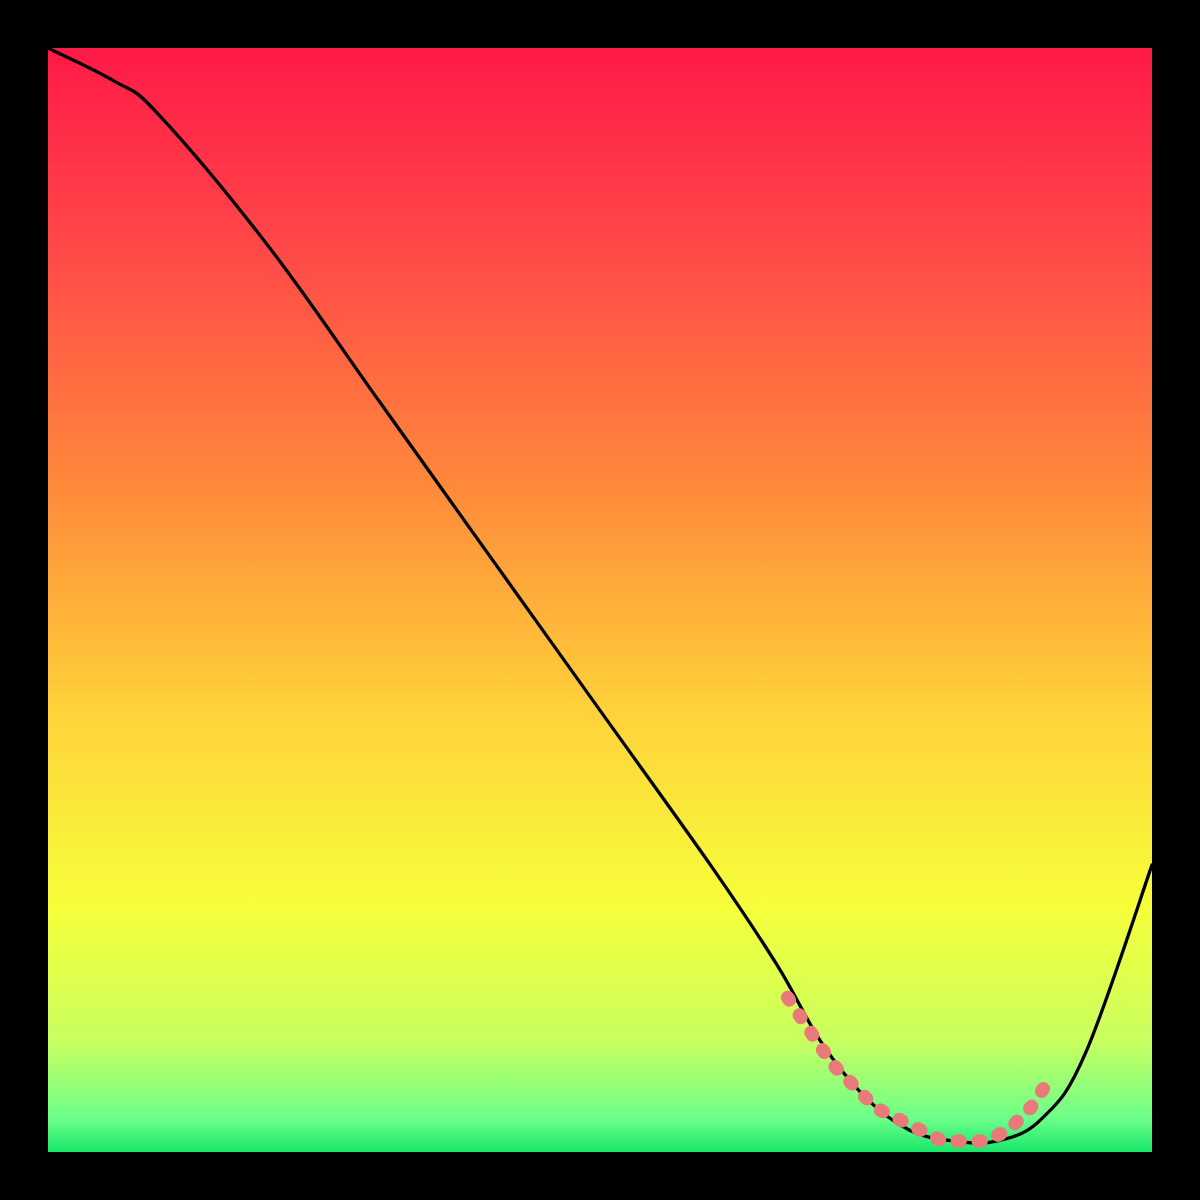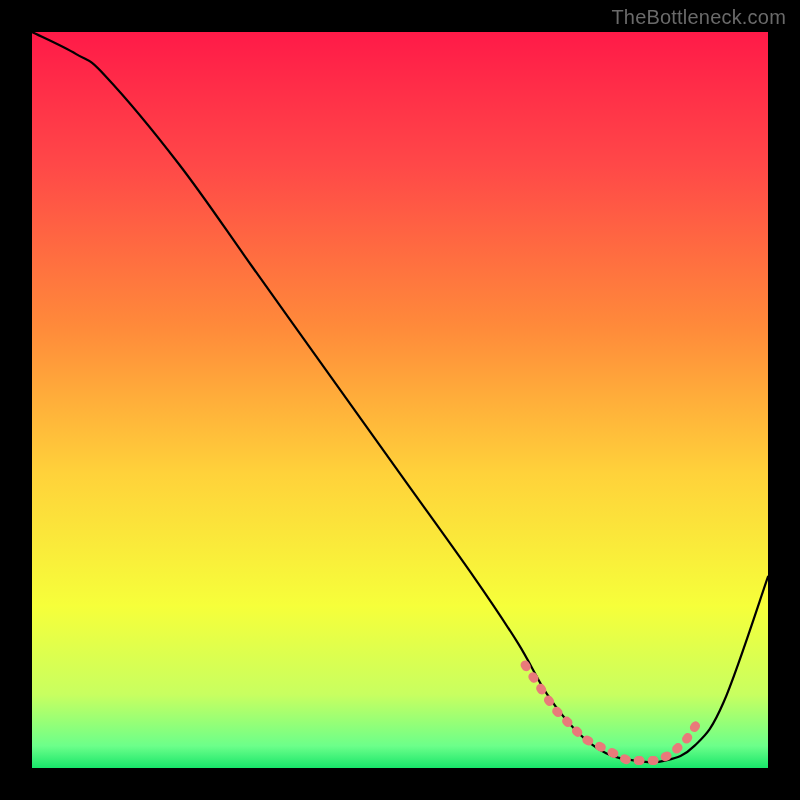--- a/index.html
+++ b/index.html
@@ -62,14 +62,13 @@
 
 <div class="frame">
 
   <div class="plot-area" id="plot-area" style="background: linear-gradient(rgb(255, 26, 72) 0%, rgb(255, 72, 72) 18%, rgb(255, 138, 58) 40%, rgb(255, 210, 58) 60%, rgb(246, 255, 58) 78%, rgb(200, 255, 96) 90%, rgb(108, 255, 138) 97%, rgb(24, 230, 106) 100%);">
     <svg class="curve" viewBox="0 0 736 736" preserveAspectRatio="none">
       <path id="main-line" class="main-line" d="M 0.0 0.0 C 7.9 4.0, 30.9 14.1, 44.2 22.1 C 57.4 30.0, 55.1 24.3, 73.6 44.2 C 92.1 64.0, 120.7 98.0, 147.2 132.5 C 173.7 166.9, 194.3 198.4, 220.8 235.5 C 247.3 272.6, 267.9 301.5, 294.4 338.6 C 320.9 375.7, 341.5 404.5, 368.0 441.6 C 394.5 478.7, 420.4 514.2, 441.6 544.6 C 462.8 575.1, 472.5 589.7, 485.8 610.9 C 499.0 632.1, 504.6 646.5, 515.2 662.4 C 525.8 678.3, 534.0 688.6, 544.6 699.2 C 555.2 709.8, 563.5 716.0, 574.1 721.3 C 584.7 726.6, 592.9 727.3, 603.5 728.6 C 614.1 730.0, 622.4 731.3, 633.0 728.6 C 643.6 726.0, 651.8 724.5, 662.4 713.9 C 673.0 703.3, 678.6 700.2, 691.8 669.8 C 705.1 639.3, 728.1 567.2, 736.0 544.6"></path>
       <path id="dots-line" class="dots" d="M493.1 633.0 L 507.8 655.0 L 522.6 677.1 L 537.3 691.8 L 552.0 706.6 L 566.7 713.9 L 581.4 721.3 L 596.2 728.6 L 610.9 728.6 L 625.6 728.6 L 640.3 721.3 L 655.0 706.6 L 669.8 684.5" stroke="#e97a7a" stroke-dasharray="2 12"></path>
     </svg>
   </div>
 
-  <div class="attribution">TheBottleneck.com</div>
 </div>
 
 </body></html>

